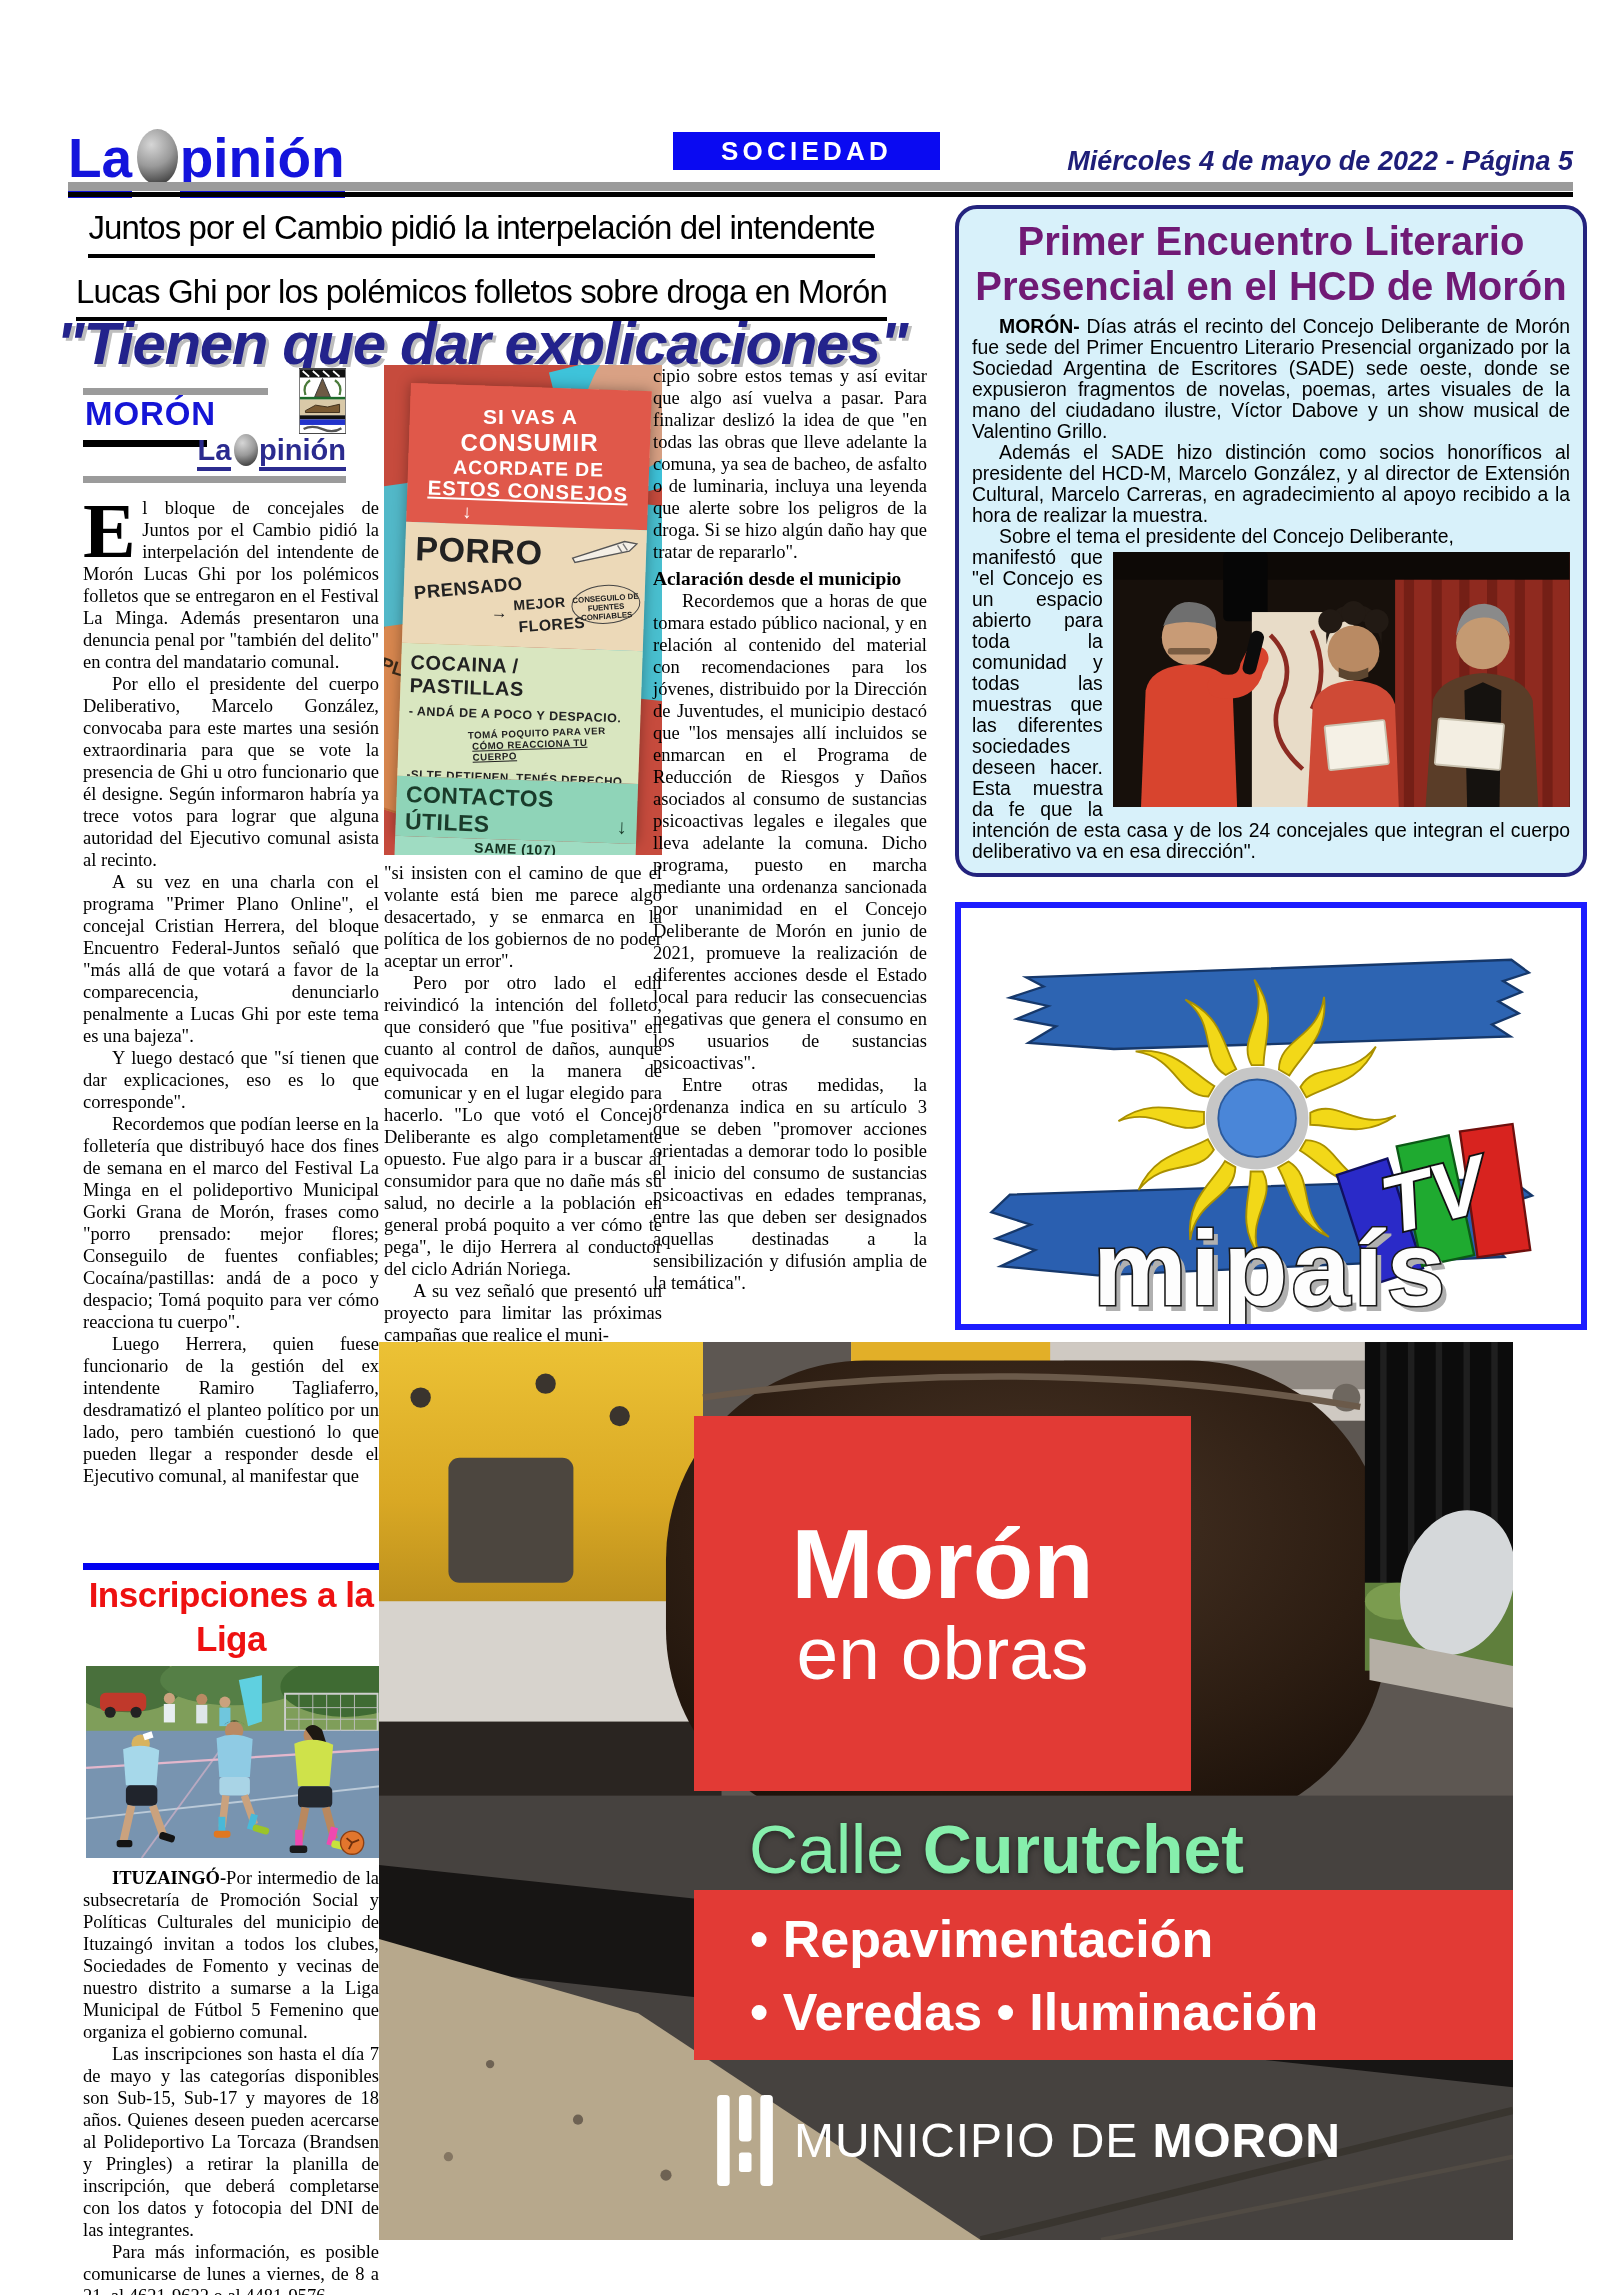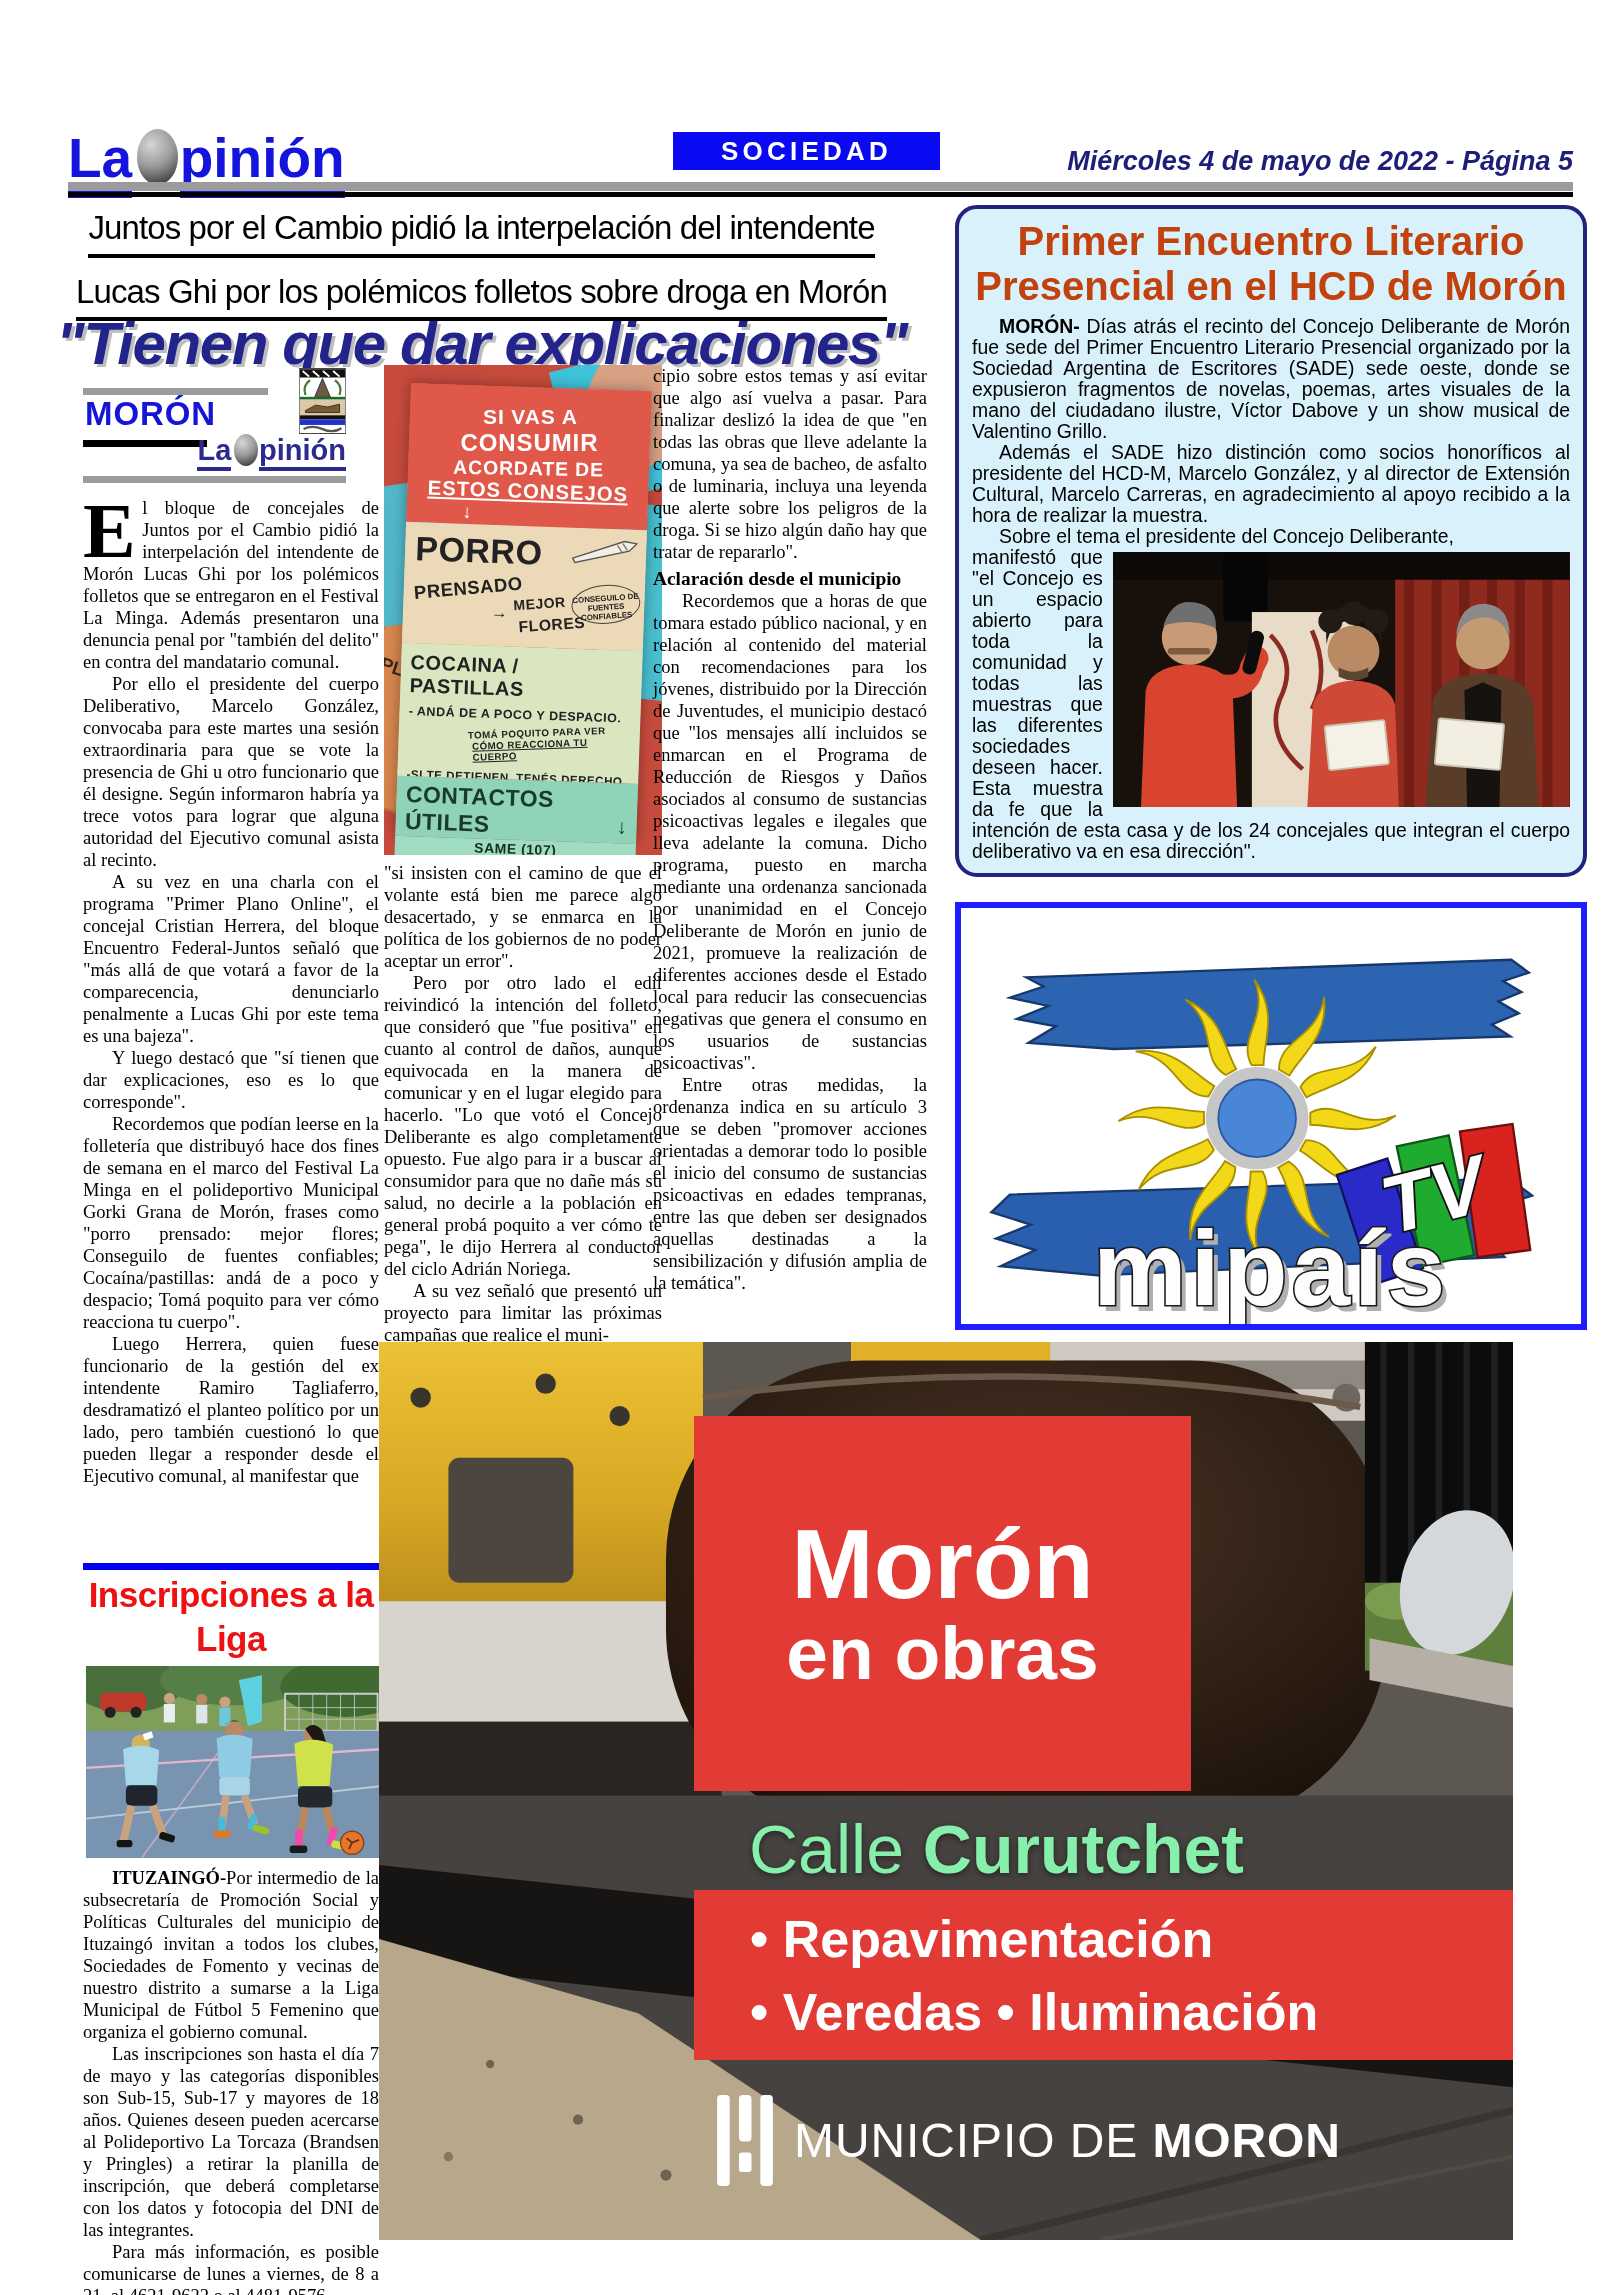--- a/index.html
+++ b/index.html
@@ -38,21 +38,21 @@
   .news p{margin:0;text-indent:29px;}
   .news p.first{text-indent:0;}
   .news .subhead{font-weight:bold;text-indent:0;margin-top:4.6px;font-size:19.4px;}
   .dropcap{float:left;font-size:79px;line-height:63px;font-weight:bold;padding:1.9px 6.5px 0 0;
            font-family:"Liberation Serif",serif;}
   .blead{font-weight:bold;}
 
   
   .encuentro{left:955px;top:205px;width:632px;height:672px;background:#d8f1fa;border:4.2px solid #23237e;
              border-radius:22px;padding:10.2px 13px 4.6px 13px;overflow:hidden;}
-  .enc-title{color:#c2410c;font-weight:bold;font-size:40px;line-height:45px;text-align:center;}
+  .enc-title{color:#701a75;font-weight:bold;font-size:40px;line-height:45px;text-align:center;}
   .enc-body{font-size:19.4px;line-height:21px;text-align:justify;margin-top:6.5px;}
   .enc-body p{margin:0;text-indent:27px;}
   .hcd-photo{float:right;width:457px;height:255px;margin:5.6px 0 6.5px 10.2px;background:#17100b;overflow:hidden;}
 
   
   .mipais{left:955px;top:902px;width:632px;height:428px;background:#fff;border:6px solid #1d1dff;overflow:hidden;}
 
   
   .pamphlet{left:384px;top:365px;width:278px;height:490px;background:#c64b3d;overflow:hidden;}
   .flyer{position:absolute;left:19.4px;top:22px;width:241px;height:453px;transform:rotate(2deg);
@@ -65,21 +65,21 @@
   .liga-rule{left:83px;top:1563px;width:296px;height:6.5px;background:#0202f0;}
   .liga-title{left:83px;top:1573px;width:296px;text-align:center;color:#ee1111;font-weight:bold;
               font-size:35px;line-height:44px;letter-spacing:-0.5px;}
   .futsal{left:86px;top:1666px;width:294px;height:192px;overflow:hidden;background:#7e9cb8;}
 
   
   .ad{left:379px;top:1342px;width:1134px;height:898px;overflow:hidden;background:#55504b;}
   .ad-card{position:absolute;left:315px;top:74px;width:497px;height:375px;background:#e23a35;color:#fff;
            display:flex;flex-direction:column;align-items:center;justify-content:center;}
   .ad-card .l1{font-size:99px;font-weight:bold;line-height:99px;}
-  .ad-card .l2{font-size:75px;font-weight:bold;line-height:81px;text-align:center;}
+  .ad-card .l2{font-size:75px;font-weight:normal;line-height:81px;text-align:center;}
   .ad-street{position:absolute;left:370px;top:468px;font-size:68px;color:#86efac;text-shadow:0 1.9px 6.5px rgba(0,0,0,.5);}
   .ad-strip{position:absolute;left:315px;top:548px;width:819px;height:170px;background:#e23a35;color:#fff;
             display:flex;flex-direction:column;justify-content:center;gap:13px;padding-left:56px;}
   .ad-strip .bl{font-size:52px;font-weight:bold;}
   .muni{position:absolute;left:338px;top:753px;display:flex;align-items:center;gap:21px;color:#fff;}
   .muni .t{font-size:48px;letter-spacing:0.9px;font-weight:300;}
   .muni .t b{font-weight:bold;}
 </style>
 </head>
 <body>

